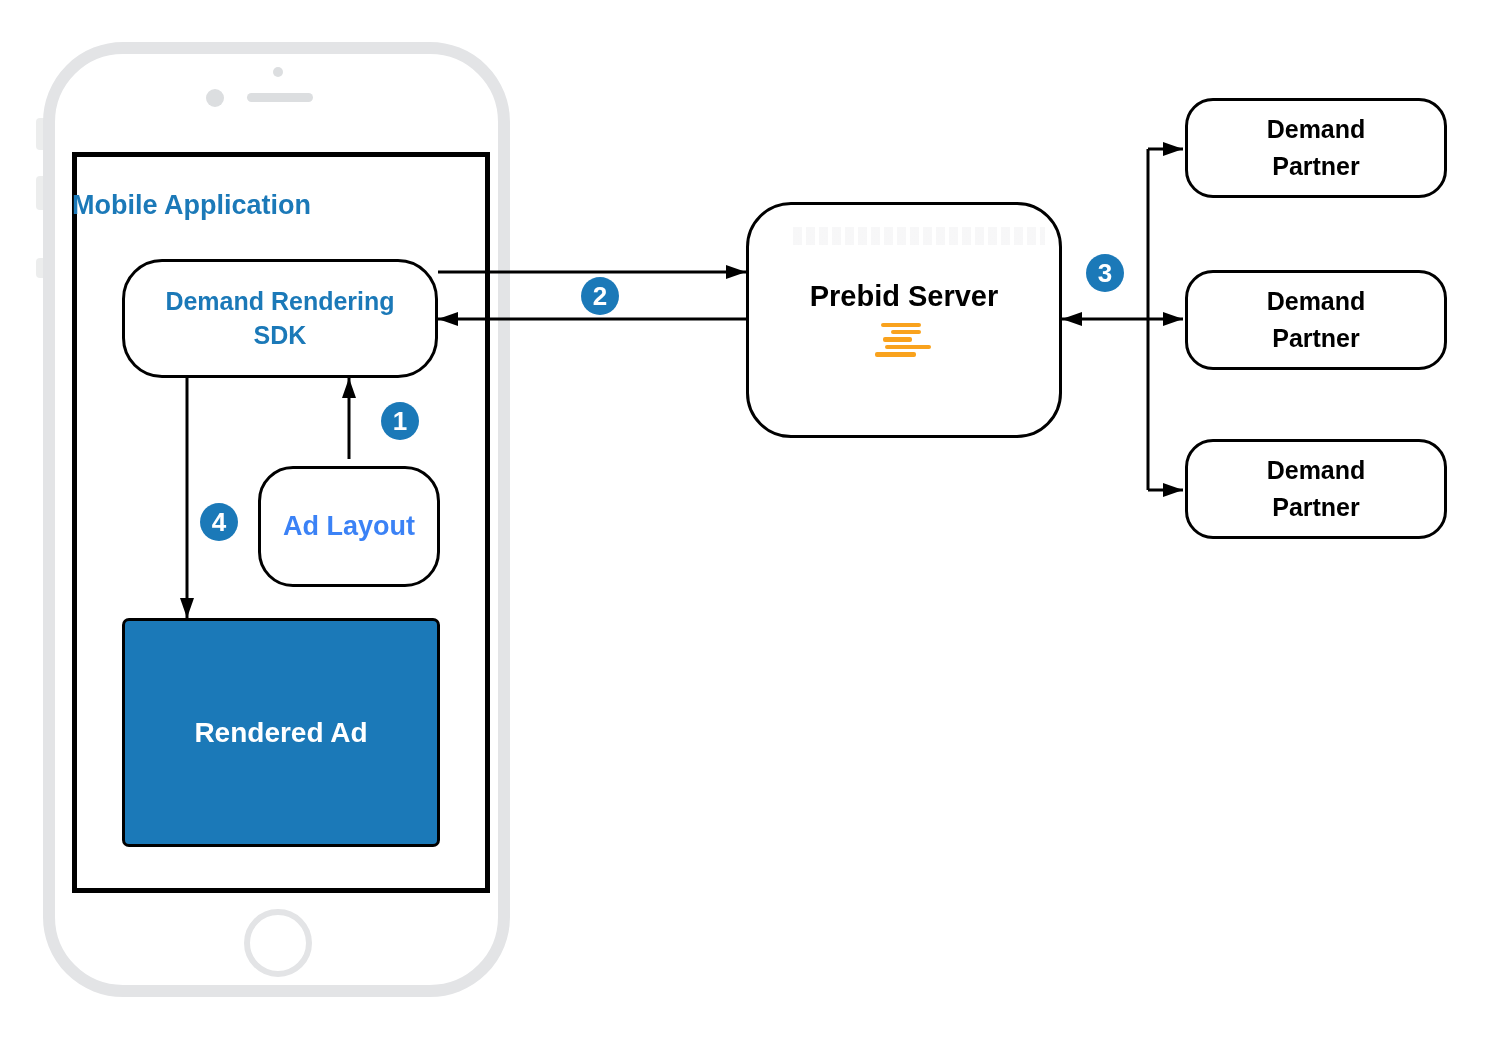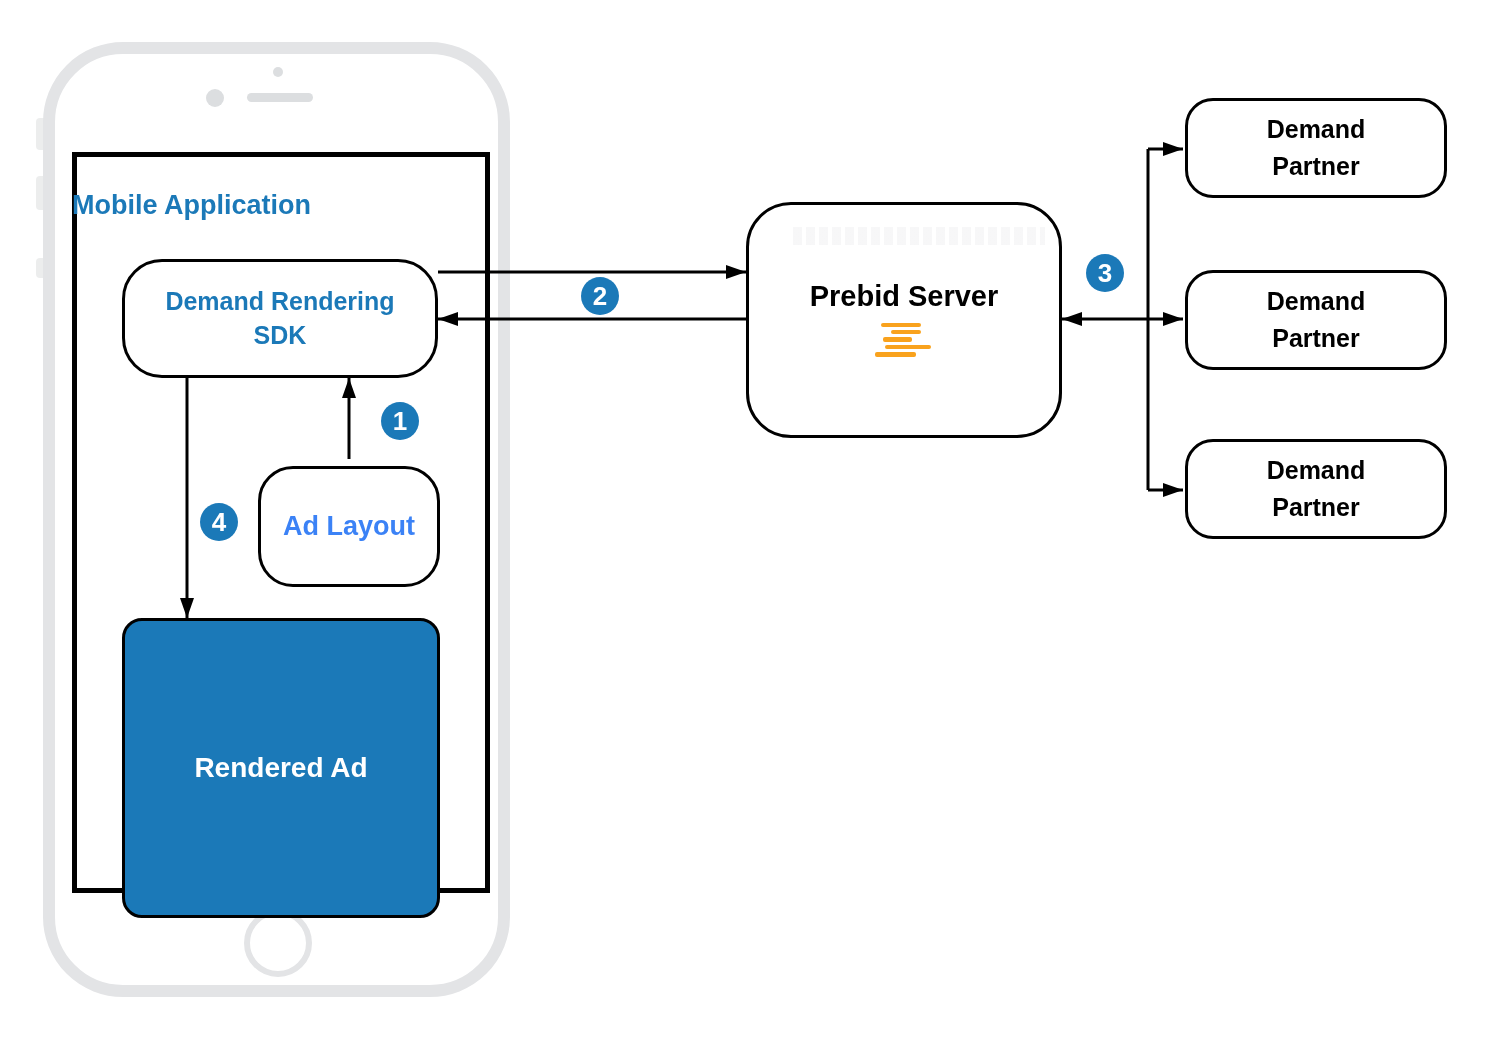--- a/index.html
+++ b/index.html
@@ -74,22 +74,22 @@
     line-height: 1.35;
   }
   .ad-layout-box {
     left: 258px; top: 459px;
     width: 182px; height: 121px;
     border-radius: 35px;
     font-size: 27px; font-weight: bold; color: #3b82f6; margin-top: 7px;
   }
   .rendered-ad-box {
     left: 122px; top: 618px;
-    width: 318px; height: 300px;
-    border-radius: 20px;
+    width: 318px; height: 229px;
+    border-radius: 7px;
     background: #1b79b8;
     font-size: 28px; font-weight: bold; color: #ffffff;
   }
   .server-box {
     left: 746px; top: 202px;
     width: 316px; height: 236px;
     border-radius: 45px;
     flex-direction: column;
     font-size: 29px; font-weight: bold; color: #000000;
   }

